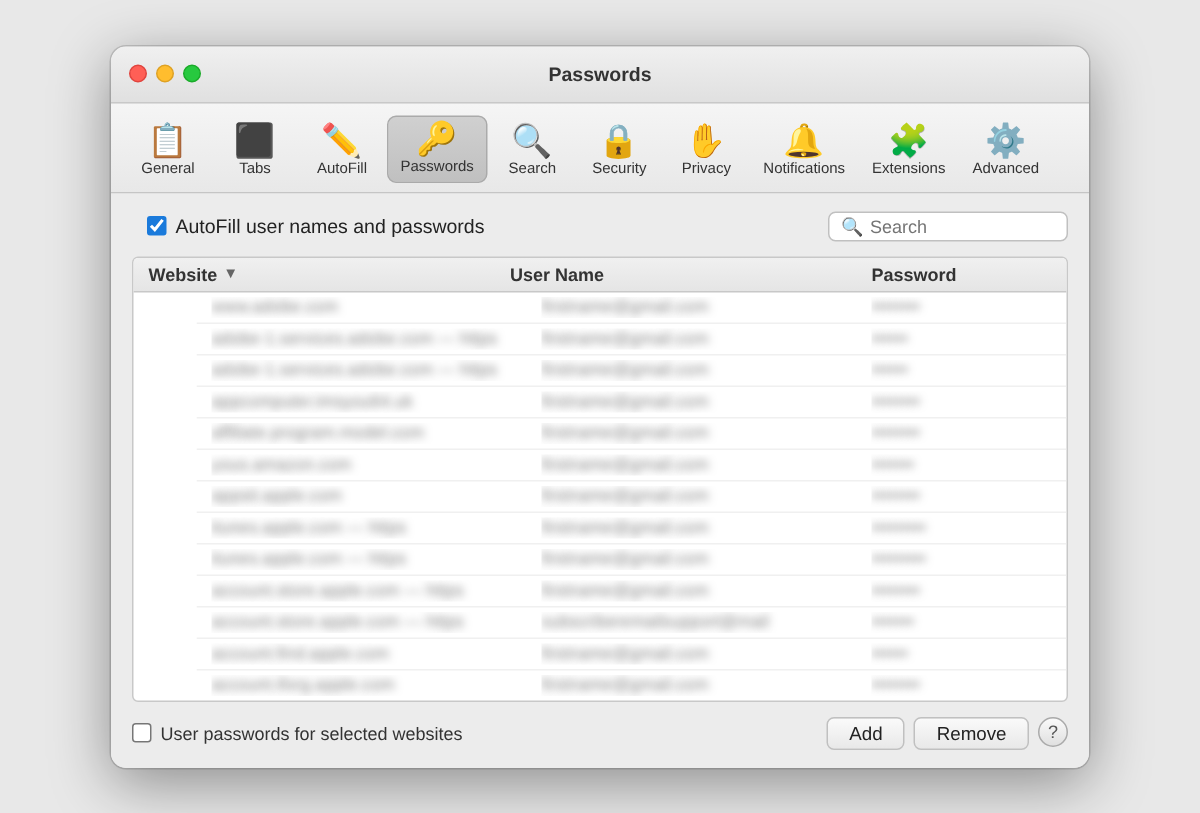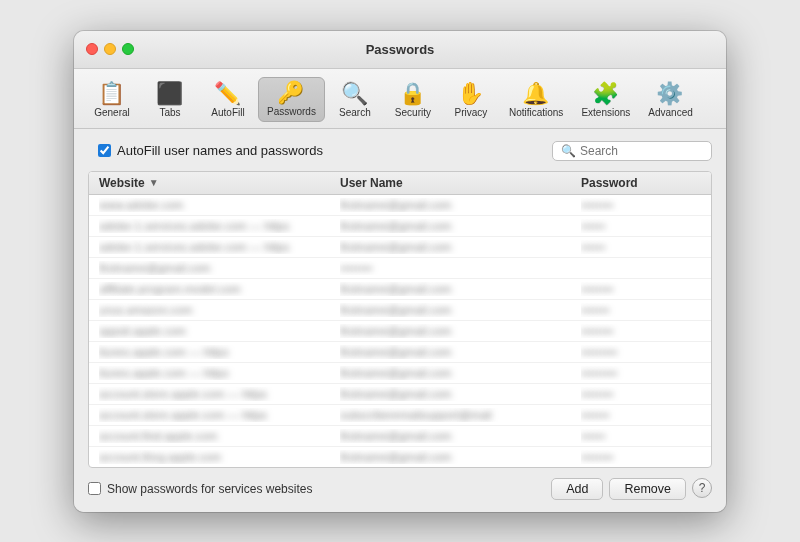--- a/index.html
+++ b/index.html
@@ -144,20 +144,21 @@
       font-weight: 600;
       color: #333;
       display: flex;
       align-items: center;
       gap: 4px;
     }
     .sort-arrow { color: #666; font-size: 10px; }
     .table-body {
       max-height: 290px;
       overflow-y: auto;
+      margin-left: 42px;
     }
     .table-row {
       display: grid;
       grid-template-columns: 1fr 1fr 120px;
       padding: 3px 10px;
       border-bottom: 1px solid #f0f0f0;
       cursor: pointer;
     }
     .table-row:last-child { border-bottom: none; }
     .table-cell {
@@ -312,20 +313,21 @@
       <div class="table-cell blurred">adobe-1.services.adobe.com — https</div>
       <div class="table-cell blurred">firstname@gmail.com</div>
       <div class="table-cell blurred">••••••</div>
     </div>
           <div class="table-row">
       <div class="table-cell blurred">adobe-1.services.adobe.com — https</div>
       <div class="table-cell blurred">firstname@gmail.com</div>
       <div class="table-cell blurred">••••••</div>
     </div>
           <div class="table-row">
+      <div class="table-cell blurred">appcomputer.imsyou64.uk</div>
       <div class="table-cell blurred">firstname@gmail.com</div>
       <div class="table-cell blurred">••••••••</div>
     </div>
           <div class="table-row">
       <div class="table-cell blurred">affiliate.program.model.com</div>
       <div class="table-cell blurred">firstname@gmail.com</div>
       <div class="table-cell blurred">••••••••</div>
     </div>
           <div class="table-row">
       <div class="table-cell blurred">yous.amazon.com</div>
@@ -366,21 +368,21 @@
       <div class="table-cell blurred">account.iforg.apple.com</div>
       <div class="table-cell blurred">firstname@gmail.com</div>
       <div class="table-cell blurred">••••••••</div>
     </div>
         </div>
     </div>
 
     <div class="bottom-bar">
       <label class="show-passwords-check">
         <input type="checkbox" style="">
-        <span>Show passwords for services websites</span>
+        <span>User passwords for selected websites</span>
       </label>
       <div class="bottom-buttons">
         <button class="btn">Add</button>
         <button class="btn">Remove</button>
         <div class="help-btn">?</div>
       </div>
     </div>
   </div>
 </div>
 

